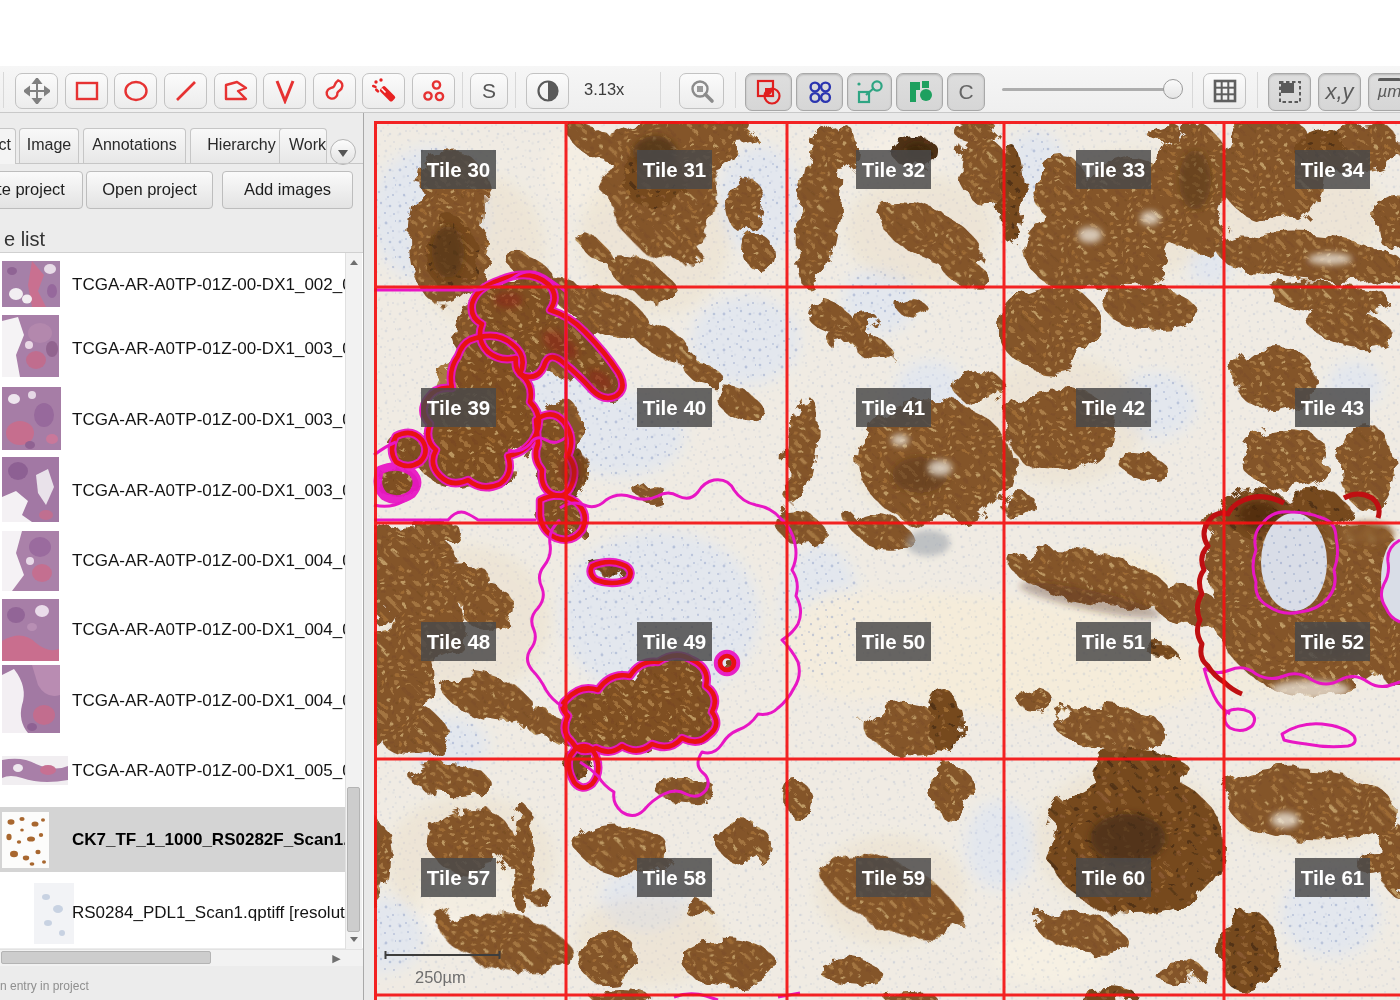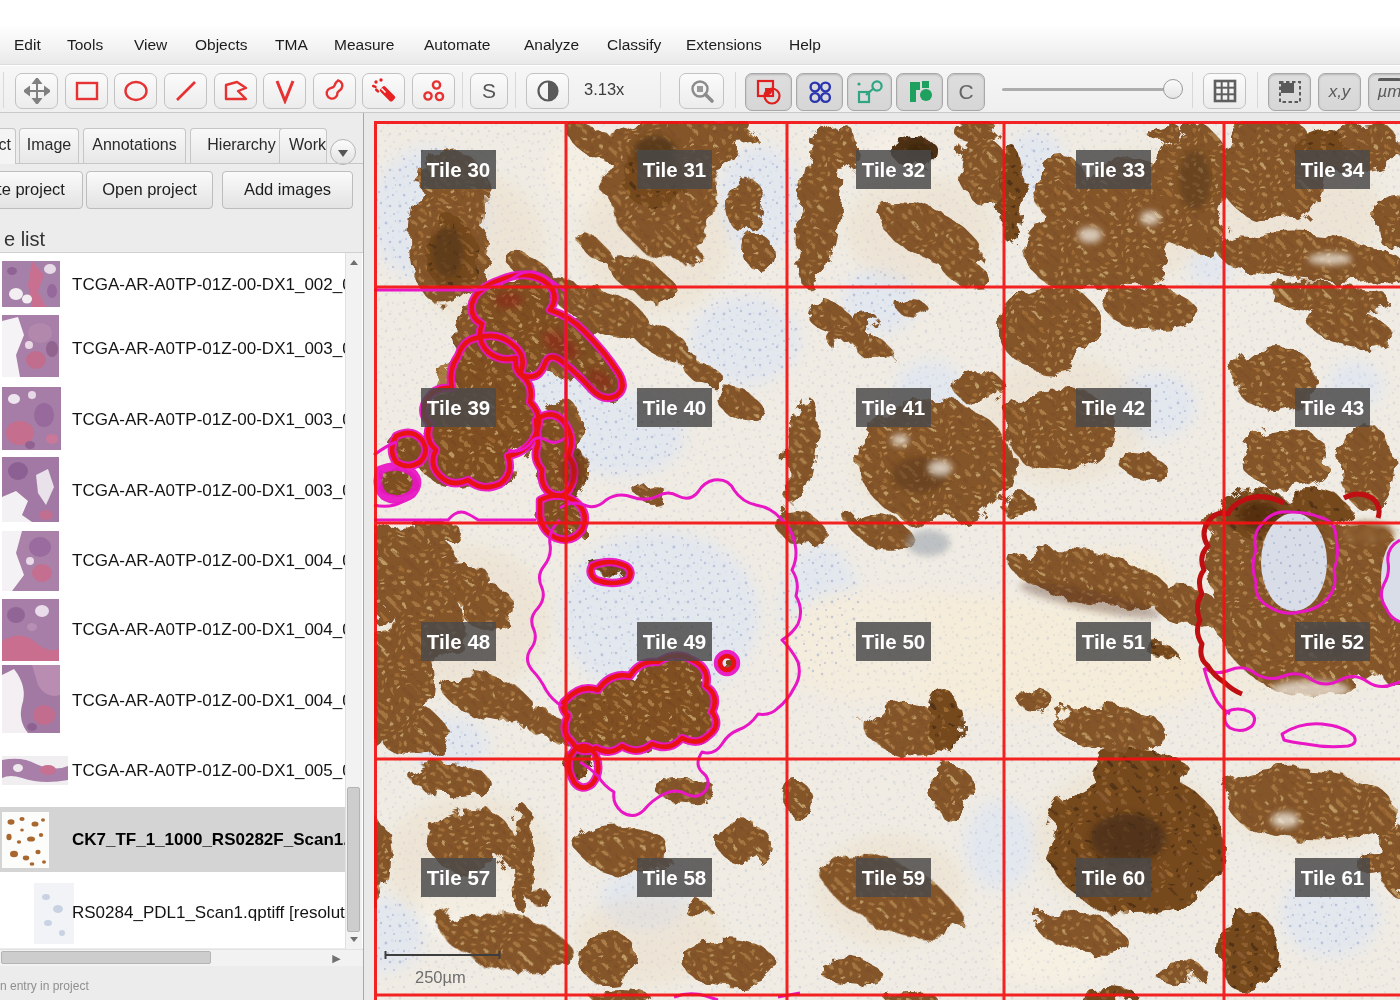--- a/index.html
+++ b/index.html
@@ -29,33 +29,20 @@
 #vthumb{position:absolute;left:347px;top:674px;width:13px;height:145px;background:#cdcdcd;border:1px solid #b4b4b4;border-radius:2px}
 #hsb{position:absolute;left:0;top:836px;width:363px;height:17px;background:#f2f2f2;border-top:1px solid #e2e2e2}
 #hthumb{position:absolute;left:1px;top:838px;width:210px;height:13px;background:#cdcdcd;border:1px solid #b4b4b4;border-radius:2px}
 #hsbR{position:absolute;left:329px;top:838px;width:15px;height:14px;color:#707070;font-size:11px;text-align:center;line-height:14px}
 #pstatus{position:absolute;left:0px;top:866px;font-size:12px;color:#8f8f8f}
 #pborder{left:363px;top:113px;width:1px;height:887px;background:#a8a8a8}
 #viewer{left:364px;top:113px;width:1036px;height:887px;background:#e9e9e9}
 </style></head>
 <body>
 <div id="root">
-<div id="menubar" class="abs">
-<span class="mi" style="left:14px">Edit</span>
-<span class="mi" style="left:67px">Tools</span>
-<span class="mi" style="left:134px">View</span>
-<span class="mi" style="left:195px">Objects</span>
-<span class="mi" style="left:275px">TMA</span>
-<span class="mi" style="left:334px">Measure</span>
-<span class="mi" style="left:424px">Automate</span>
-<span class="mi" style="left:524px">Analyze</span>
-<span class="mi" style="left:607px">Classify</span>
-<span class="mi" style="left:686px">Extensions</span>
-<span class="mi" style="left:789px">Help</span>
-</div>
 <div id="toolbar" class="abs">
 <div class="sep" style="left:3px"></div>
 <div class="tb" style="left:15px;width:43px">
         <svg width="26" height="26" viewBox="-13 -13 26 26">
           <g stroke="#808080" stroke-width="2" fill="#808080">
             <line x1="-9" y1="0" x2="9" y2="0"></line>
             <line x1="0" y1="-9" x2="0" y2="9"></line>
             <path d="M-12.5,0 l4.5,-3.5 v7 z"></path>
             <path d="M12.5,0 l-4.5,-3.5 v7 z"></path>
             <path d="M0,-12.5 l-3.5,4.5 h7 z"></path>
@@ -189,21 +176,21 @@
         </svg>
       </div>
 <div class="sep" style="left:1257px"></div>
 <div class="tb tbp" style="left:1268px;width:43px;height:38px;top:7px">
         <svg width="28" height="28" viewBox="-14 -14 28 28">
           <rect x="-10" y="-10" width="20" height="20" fill="none" stroke="#5a5a5a" stroke-width="2" stroke-dasharray="3.5 2.5"></rect>
           <rect x="-9" y="-9" width="13" height="10" fill="#5a5a5a"></rect>
         </svg>
       </div>
 <div class="tb tbp" style="left:1318px;width:43px;height:38px;top:7px">
-        <div class="tbtxt" style="font-size:17px;font-style:italic;color:#5a5a5a">x,y</div>
+        <div class="tbtxt" style="font-size:22px;font-style:italic;color:#5a5a5a">x,y</div>
       </div>
 <div class="tb tbp" style="left:1368px;width:43px;height:38px;top:7px">
         <div class="tbtxt" style="font-size:17px;font-style:italic;color:#5a5a5a;letter-spacing:0"><span style="border-top:3.5px solid #5a5a5a;border-radius:2px;padding-top:1px">µm</span></div>
       </div>
 </div>
 <div id="panel" class="abs">
 <div class="tab" style="left:-44px;width:60px;background:#f4f4f4;text-align:right;padding-right:4px">ct</div>
 <div class="tab" style="left:19px;width:60px">Image</div>
 <div class="tab" style="left:83px;width:103px">Annotations</div>
 <div class="tab" style="left:190px;width:103px">Hierarchy</div>

